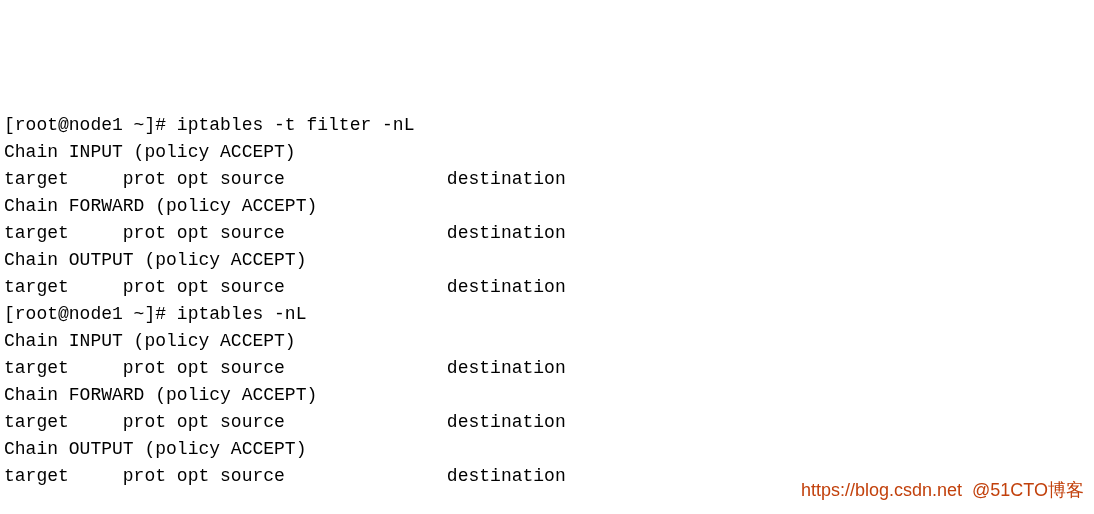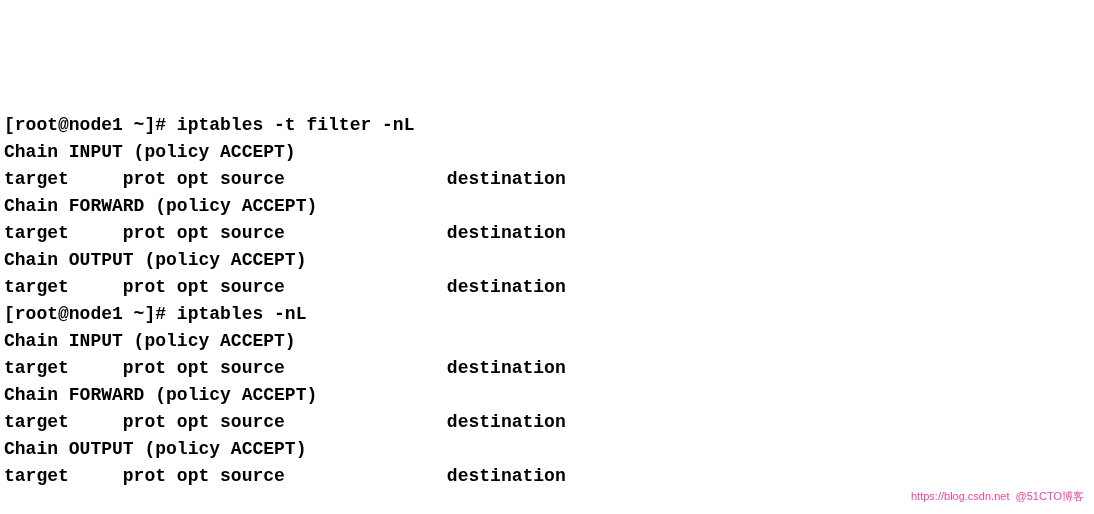--- a/index.html
+++ b/index.html
@@ -5,28 +5,28 @@
     body {
       margin: 0;
       padding: 4px;
       font-family: "Courier New", monospace;
       font-size: 18px;
       line-height: 1.5;
       color: #000;
       background: #fff;
       white-space: pre;
     }
-    .line { display: block; font-weight: bold; }
+    .line { display: block; }
     .watermark {
       position: absolute;
       right: 10px;
       bottom: 10px;
-      color: #ec4899;
+      color: #c2410c;
       font-family: Arial, sans-serif;
-      font-size: 11px;
+      font-size: 18px;
       margin-top: 36px;
     }
   </style>
 </head>
 <body>
 
 
 
 <div><span class="line">[root@node1 ~]# iptables -t filter -nL</span><span class="line">Chain INPUT (policy ACCEPT)</span><span class="line">target     prot opt source               destination</span><span class="line"></span><span class="line">Chain FORWARD (policy ACCEPT)</span><span class="line">target     prot opt source               destination</span><span class="line"></span><span class="line">Chain OUTPUT (policy ACCEPT)</span><span class="line">target     prot opt source               destination</span><span class="line">[root@node1 ~]# iptables -nL</span><span class="line">Chain INPUT (policy ACCEPT)</span><span class="line">target     prot opt source               destination</span><span class="line"></span><span class="line">Chain FORWARD (policy ACCEPT)</span><span class="line">target     prot opt source               destination</span><span class="line"></span><span class="line">Chain OUTPUT (policy ACCEPT)</span><span class="line">target     prot opt source               destination</span></div>
 

